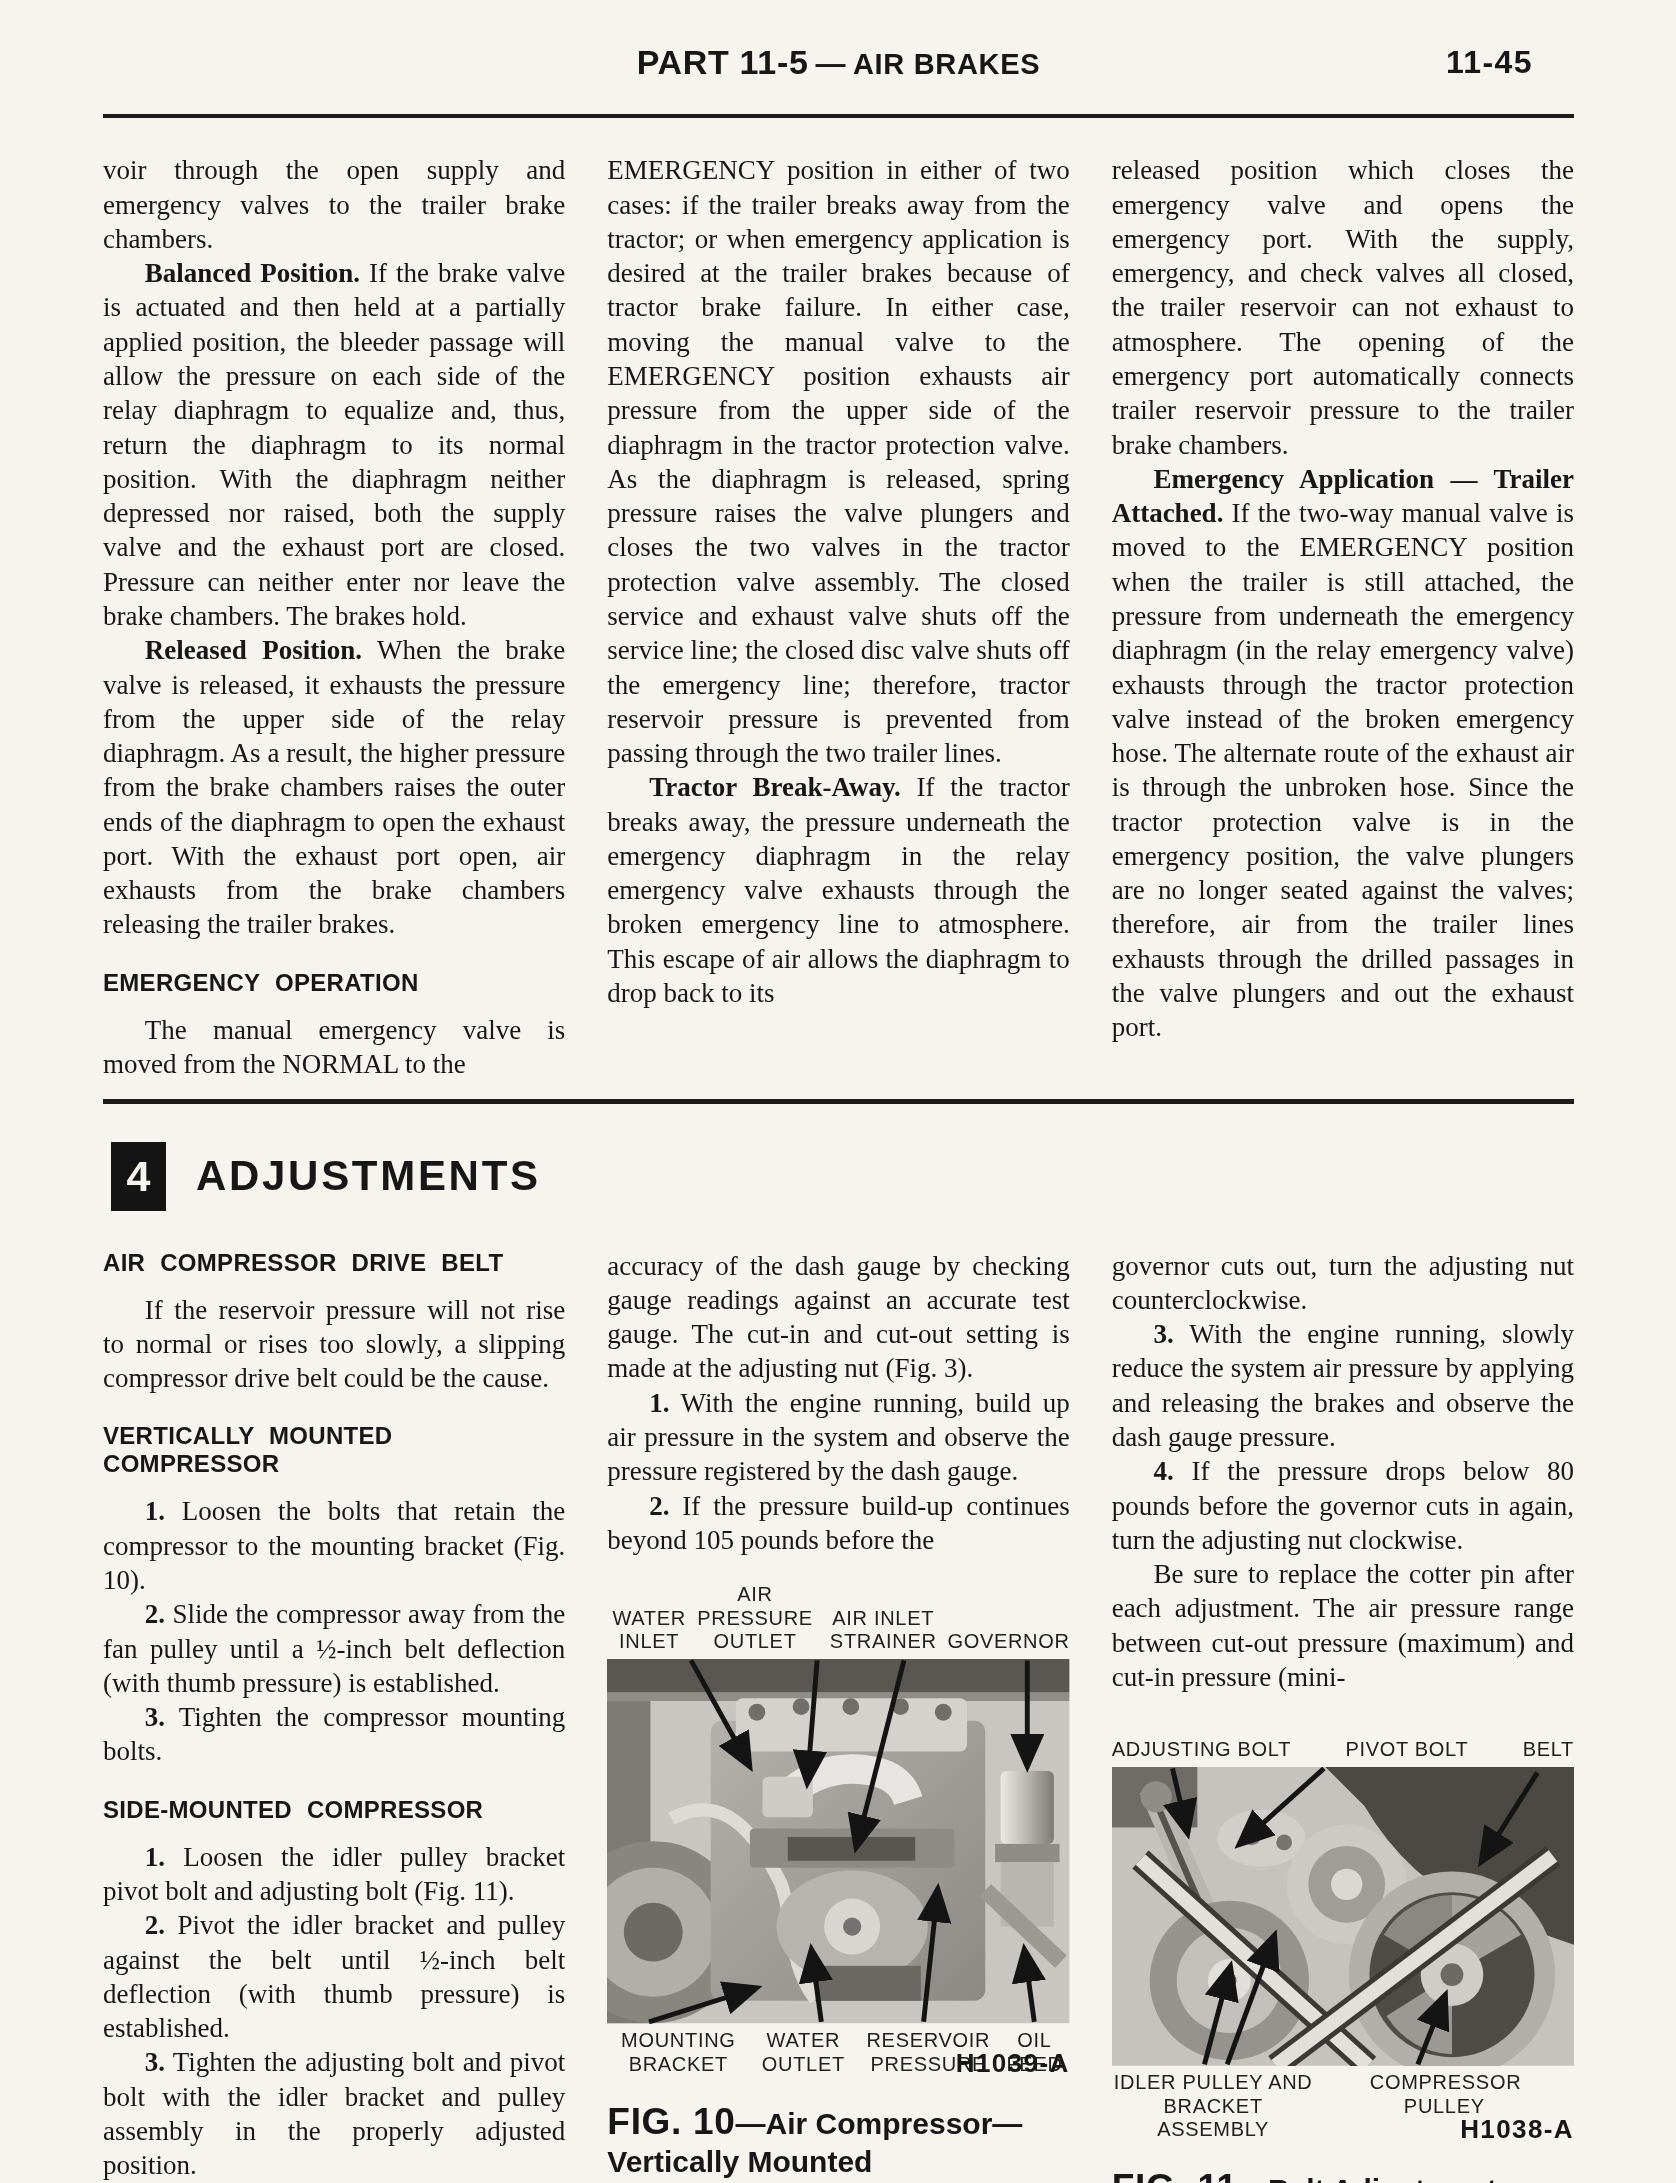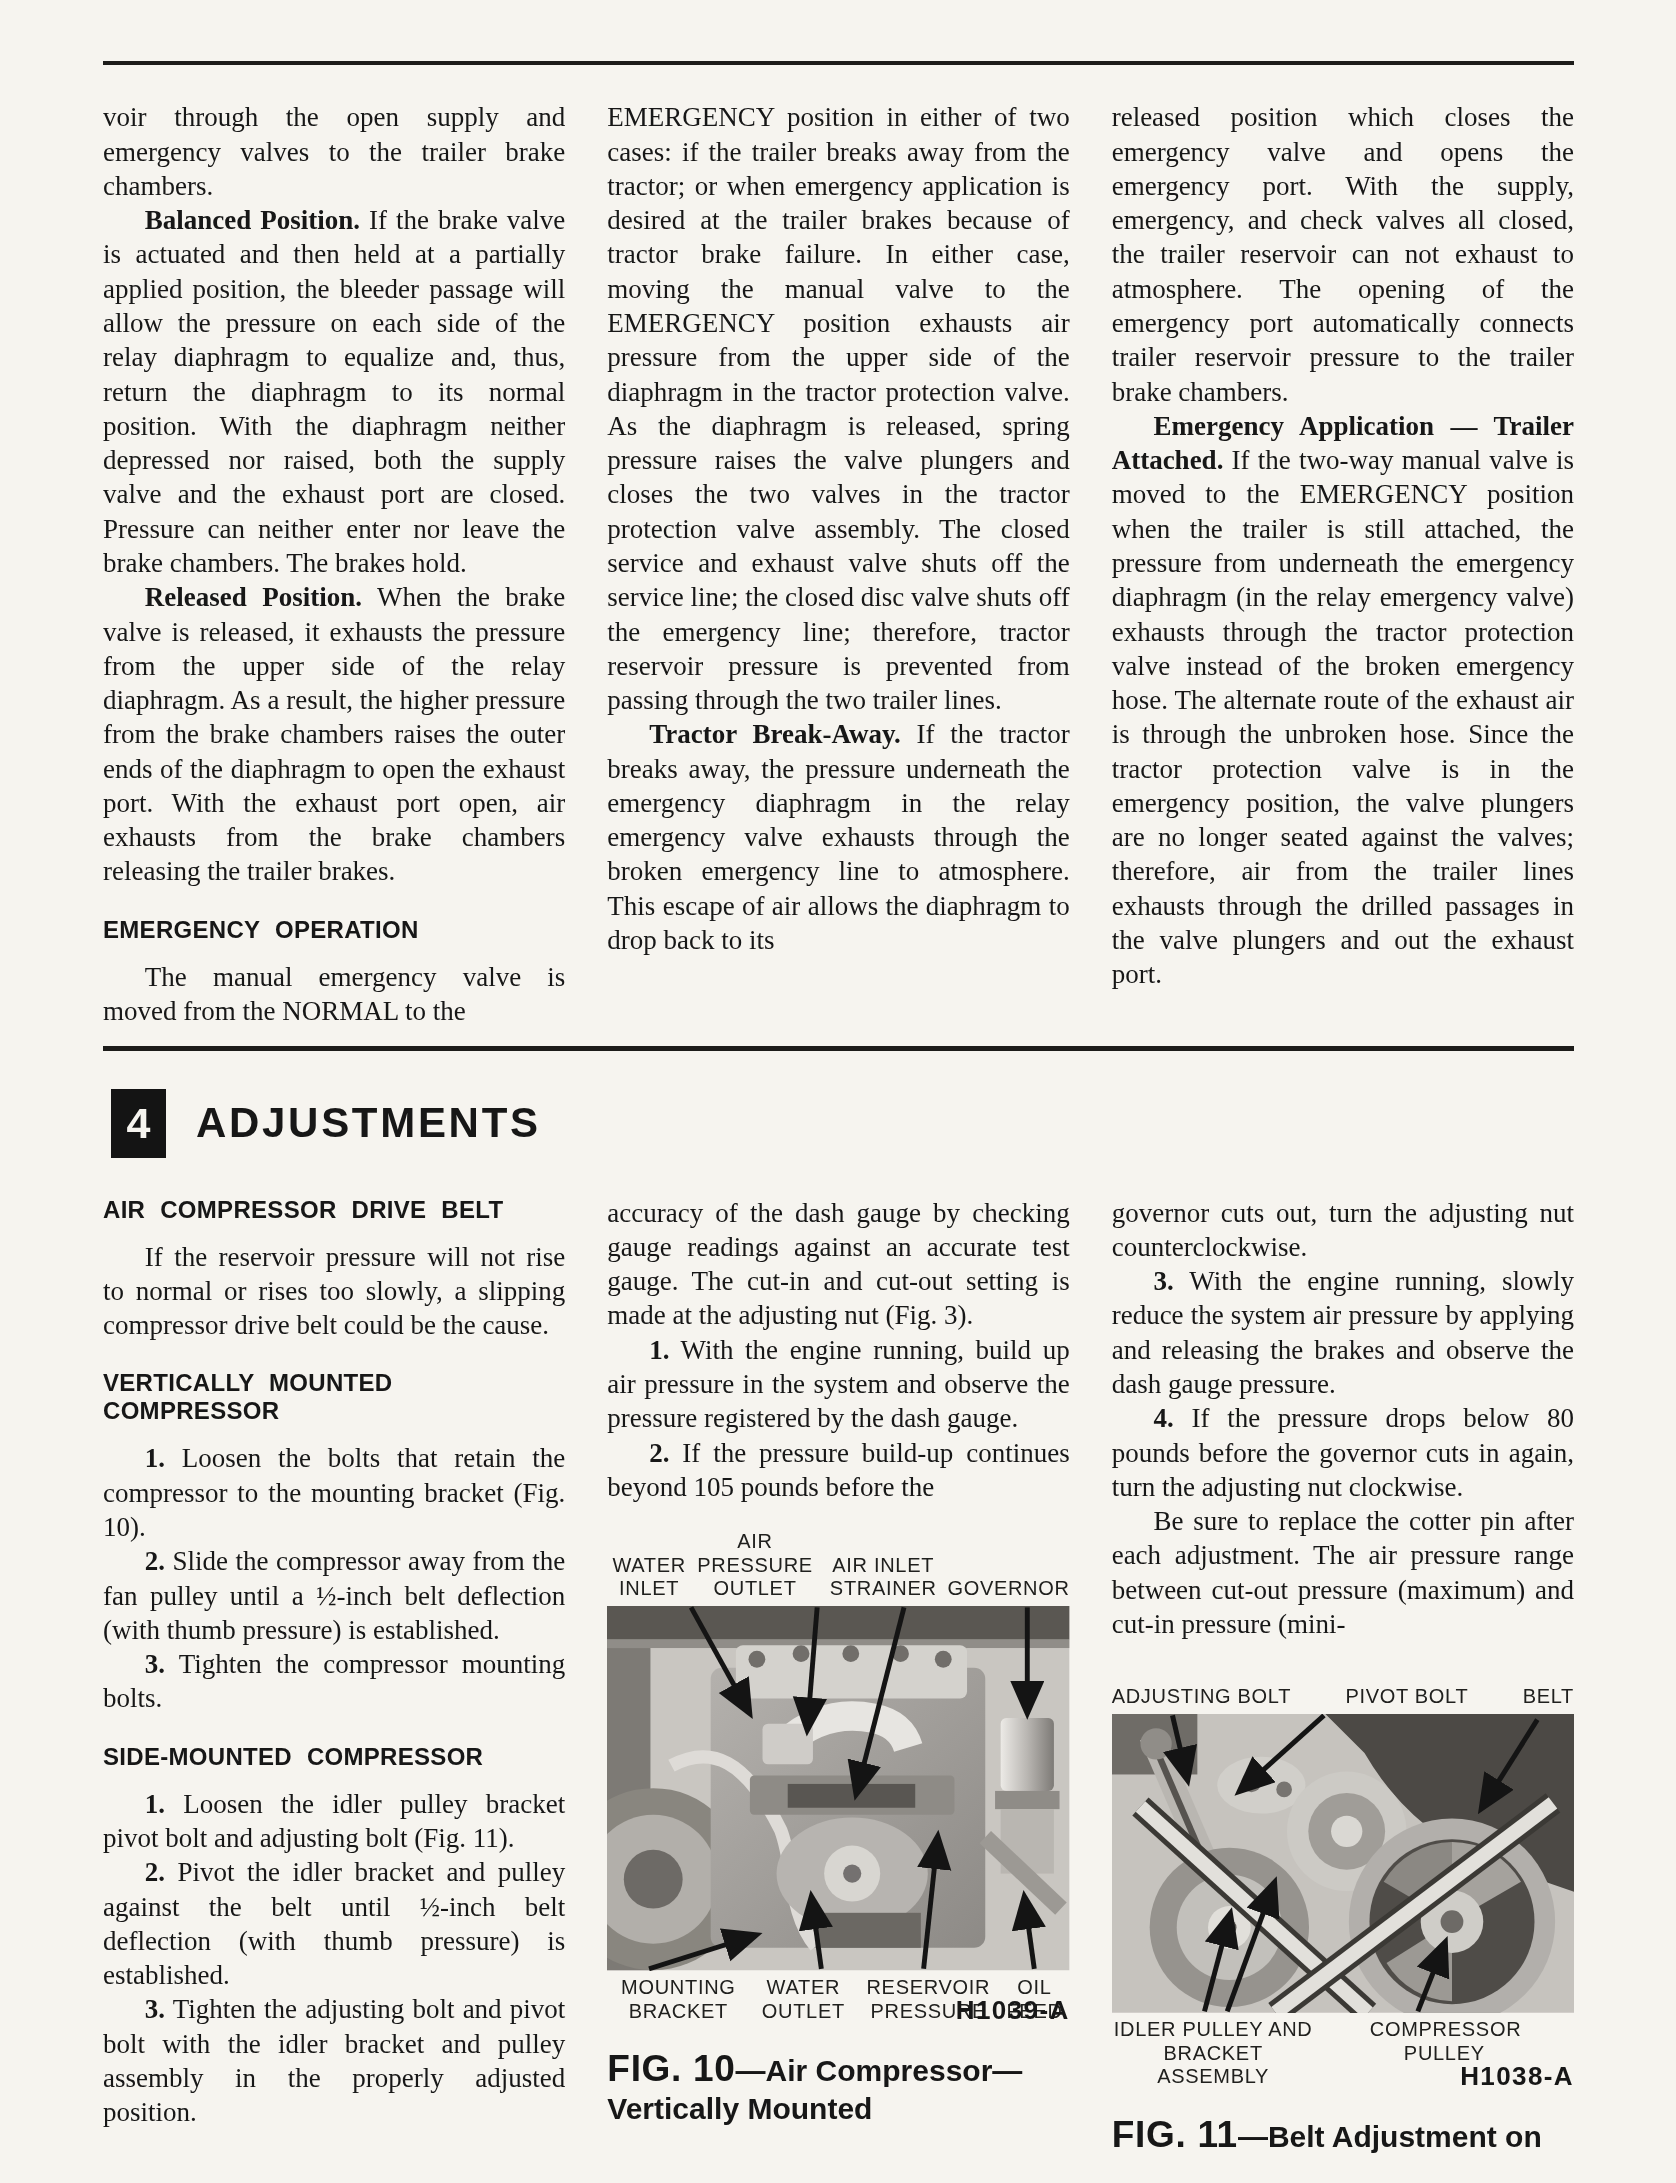--- a/index.html
+++ b/index.html
@@ -103,20 +103,26 @@
     margin-top:20px;
     font-size:30px; line-height:1.22;
   }
   .figcaption .figbig { font-size:37px; letter-spacing:0.7px; }
 </style>
 </head>
 <body>
 
 <div class="page">
 
+  <div class="pageheader">
+    <div class="ptitle">
+      <span class="part">PART 11-5</span><span class="sep">—</span><span class="ttl">AIR BRAKES</span>
+    </div>
+    <div class="pnum">11-45</div>
+  </div>
   <hr class="rule">
 
   <div class="threecol">
     <div class="col">
       <p class="body"><span>voir through the open supply and emergency valves to the trailer brake chambers.</span></p>
       <p class="body indent"><span class="lead">Balanced Position.</span><span> If the brake valve is actuated and then held at a partially applied position, the bleeder passage will allow the pressure on each side of the relay diaphragm to equalize and, thus, return the diaphragm to its normal position. With the diaphragm neither depressed nor raised, both the supply valve and the exhaust port are closed. Pressure can neither enter nor leave the brake chambers. The brakes hold.</span></p>
       <p class="body indent"><span class="lead">Released Position.</span><span> When the brake valve is released, it exhausts the pressure from the upper side of the relay diaphragm. As a result, the higher pressure from the brake chambers raises the outer ends of the diaphragm to open the exhaust port. With the exhaust port open, air exhausts from the brake chambers releasing the trailer brakes.</span></p>
       <div class="subhead">EMERGENCY OPERATION</div>
       <p class="body indent"><span>The manual emergency valve is moved from the NORMAL to the</span></p>
     </div>

